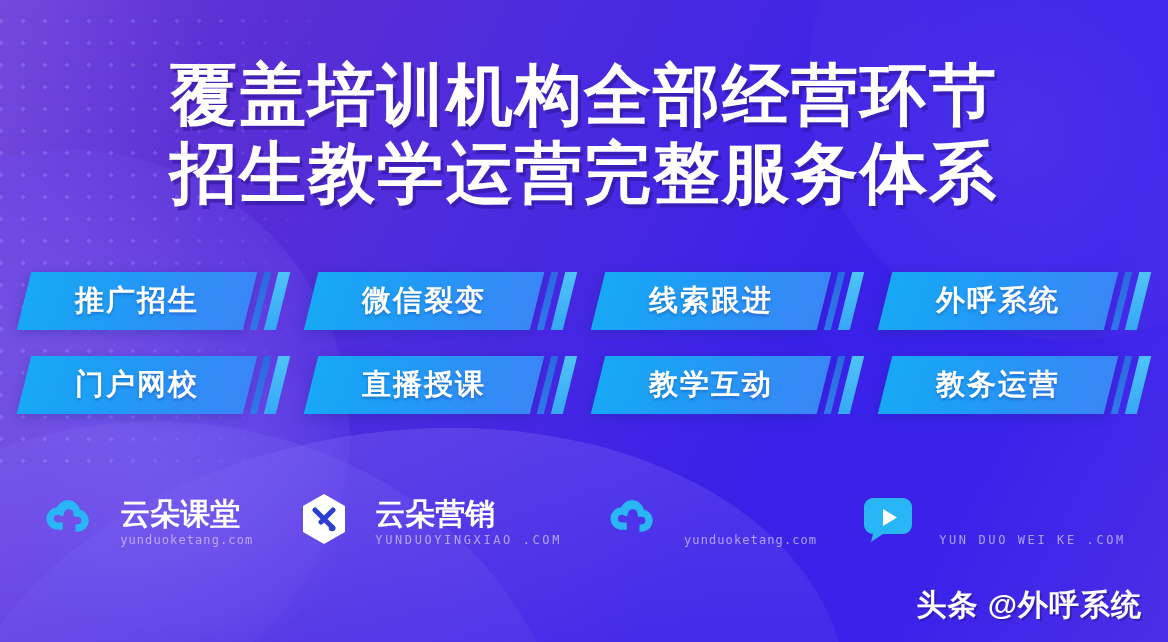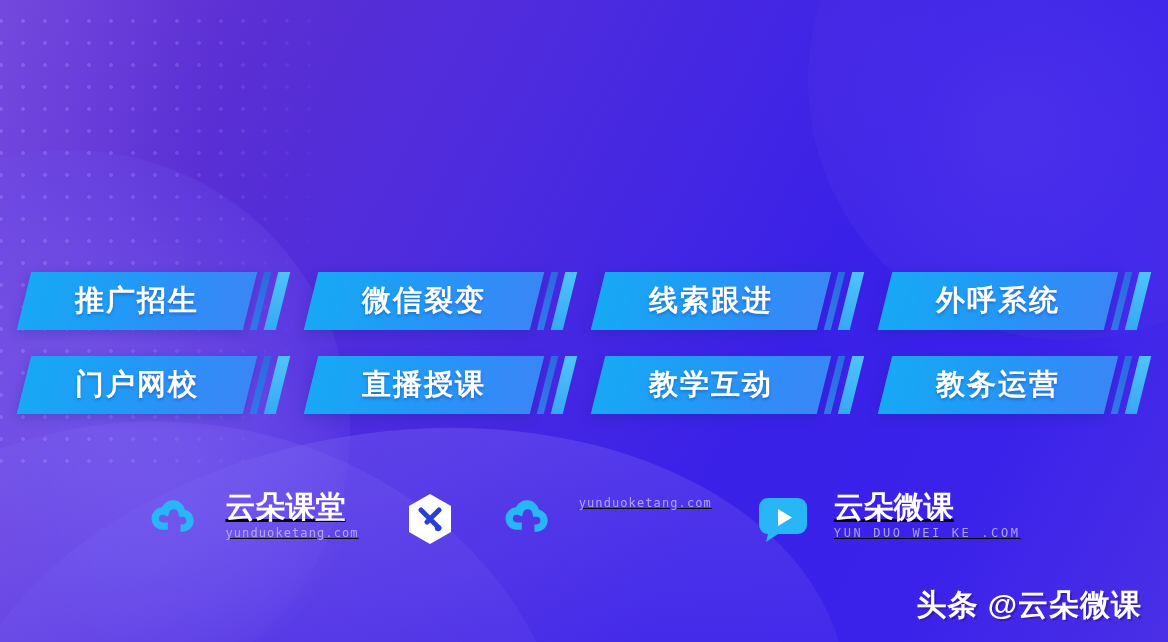--- a/index.html
+++ b/index.html
@@ -193,23 +193,22 @@
     right: 0;
     top: 492px;
     display: flex;
     justify-content: center;
     align-items: center;
     gap: 44px;
   }
 
   .logo-item {
     display: flex;
-    align-items: flex-start;
+    align-items: flex-end;
     gap: 24px;
-    text-decoration: underline;
   }
 
   .logo-mark {
     flex: 0 0 auto;
     width: 54px;
     height: 54px;
     position: relative;
   }
 
   .logo-text {
@@ -263,20 +262,24 @@
     <div class="edge-soft-left"></div>
     <div class="glow-circle-a"></div>
     <div class="glow-circle-b"></div>
     <div class="wave-bottom-2"></div>
     <div class="wave-bottom"></div>
     <div class="dot-grid"></div>
   </div>
 
   <div class="content">
 
+    <div class="headline">
+      <span class="headline-line">覆盖培训机构全部经营环节</span>
+      <span class="headline-line">招生教学运营完整服务体系</span>
+    </div>
 
     <div class="tag-rows">
 
       <div class="tag-row">
         <div class="tag-unit">
           <div class="tag-chip">
             <span>推广招生</span>
           </div>
           <div class="tag-bar thin"></div>
           <div class="tag-bar thick"></div>
@@ -352,20 +355,24 @@
       </div>
 
       <div class="logo-item">
         <div class="logo-mark">
           <svg viewBox="0 0 54 54" width="54" height="54">
             <path d="M27 2 48 14v26L27 52 6 40V14z" fill="#ffffff"></path>
             <path d="M18 18l18 18M36 18L24 30" stroke="#2b3fd4" stroke-width="5" stroke-linecap="round"></path>
             <circle cx="35" cy="36" r="3.2" fill="#2b3fd4"></circle>
           </svg>
         </div>
+        <div class="logo-text">
+          <span class="logo-title">云朵营销</span>
+          <span class="logo-sub wide">YUNDUOYINGXIAO .COM</span>
+        </div>
       </div>
 
       <div class="logo-item">
         <div class="logo-mark">
           <svg viewBox="0 0 54 54" width="54" height="54">
             <path d="M38 18.5a12.2 12.2 0 0 0-23.1-3.2A11.3 11.3 0 0 0 4.5 26.6c0 6.2 5 11.2 11.2 11.2h5.1v-7.4h-5.1a3.8 3.8 0 0 1 0-7.6c.5 0 1 .1 1.5.3l3.9 1.5 1-4.1a4.8 4.8 0 0 1 9.3.6l.6 3.6h3.5a3.8 3.8 0 0 1 0 7.7h-2v7.4h2c6.2 0 11.2-5 11.2-11.2 0-5.6-4.1-10.2-9.7-11.1z" fill="#29b6f6"></path>
           </svg>
         </div>
         <div class="logo-text">
           <span class="logo-sub">yunduoketang.com</span>
@@ -373,23 +380,22 @@
       </div>
 
       <div class="logo-item">
         <div class="logo-mark">
           <svg viewBox="0 0 54 54" width="54" height="54">
             <path d="M12 6h30a9 9 0 0 1 9 9v18a9 9 0 0 1-9 9H22l-12 8 2-8h-0a9 9 0 0 1-9-9V15a9 9 0 0 1 9-9z" fill="#29b6f6"></path>
             <path d="M22 17l14 8.5L22 34z" fill="#ffffff"></path>
           </svg>
         </div>
         <div class="logo-text">
-          <span class="logo-title">云朵微课</span>
           <span class="logo-sub wide">YUN DUO WEI KE  .COM</span>
         </div>
       </div>
 
     </div>
 
-    <div class="watermark">头条 @云朵微课</div>
+    <div class="watermark">头条 @外呼系统</div>
 
   </div>
 </div>
 
 </body></html>

